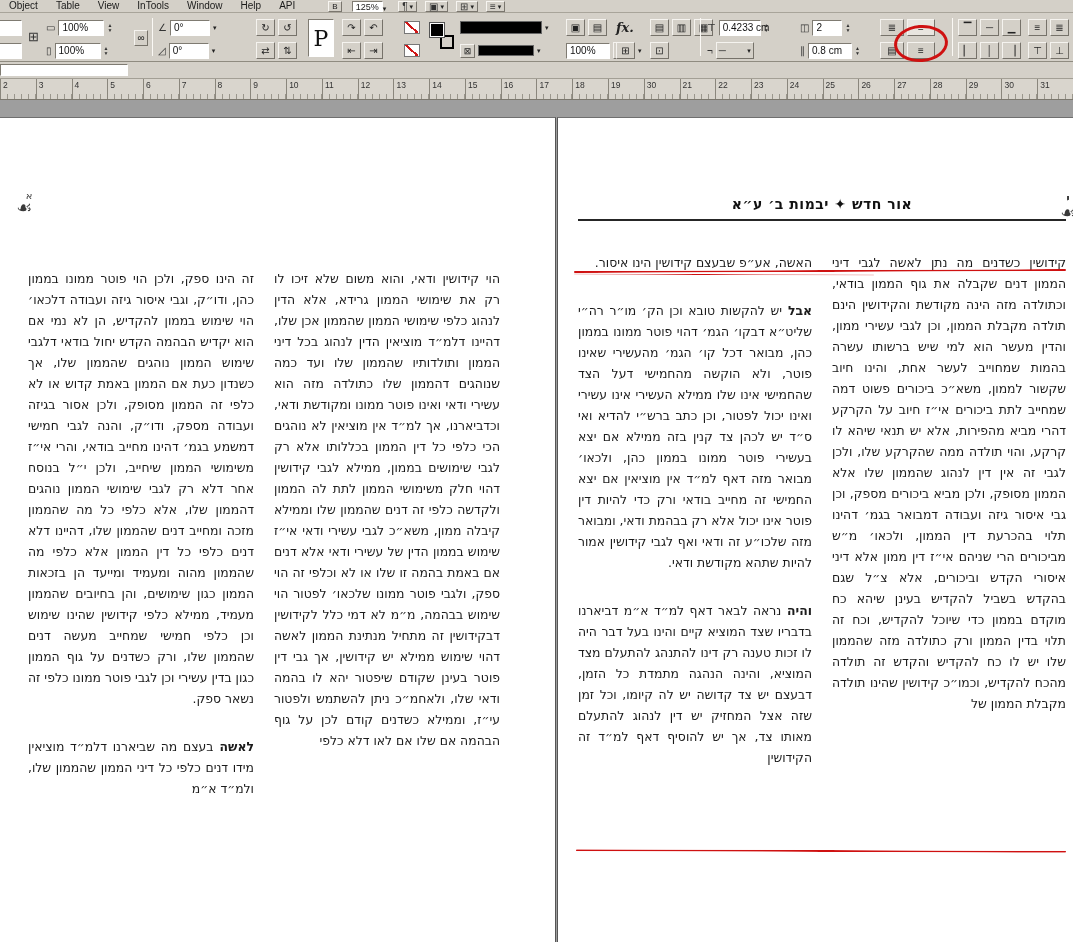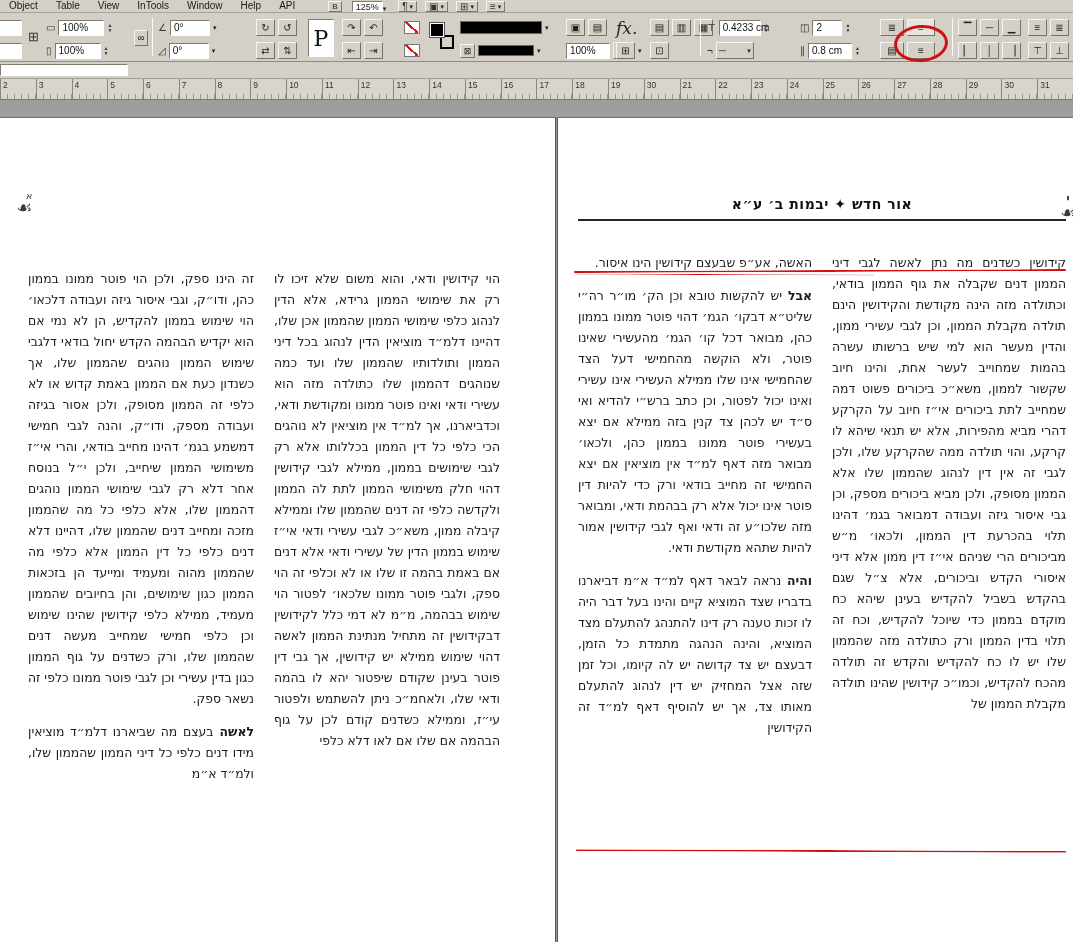--- a/index.html
+++ b/index.html
@@ -21,21 +21,21 @@
   .spin{display:inline-flex;flex-direction:column;justify-content:center;line-height:5px;font-size:5px;color:#333}
   .tb{min-width:19px;height:17px;background:#d4d0c8;border:1px solid;border-color:#f5f3ef #76726a #76726a #f5f3ef;display:inline-flex;align-items:center;justify-content:center;font-size:10px;color:#222;padding:0 2px}
   .icon{font-size:10px;color:#333;line-height:1}
   .sep{position:absolute;top:5px;bottom:5px;width:1px;background:#9b978d;border-right:1px solid #fbf9f5}
   .pbadge{position:absolute;left:308px;top:6px;width:26px;height:38px;background:#fff;border:1px solid;border-color:#7f7b72 #fff #fff #7f7b72;display:flex;align-items:center;justify-content:center;font-family:"DejaVu Serif",serif;font-size:22px;color:#111}
   .nbox{width:16px;height:13px;background:#fff;border:1px solid #777;background-image:linear-gradient(45deg,transparent 44%,#d01616 44%,#d01616 56%,transparent 56%)}
   .swatches{position:absolute;left:430px;top:10px;width:24px;height:26px}
   .swatches .front{position:absolute;left:0;top:0;width:14px;height:14px;background:#000;border:1px solid #fff;outline:1px solid #555}
   .swatches .back{position:absolute;right:0;bottom:0;width:14px;height:14px;background:#d4d0c8;border:2px solid #000}
   .strokebar{height:13px;background:#000;border:1px solid #666}
-  .fx{font-size:17px;font-style:italic;font-weight:normal;color:#222;font-family:"DejaVu Serif",serif}
+  .fx{font-size:13px;font-style:italic;font-weight:bold;color:#222;font-family:"DejaVu Serif",serif}
   .red-circle{position:absolute;left:894px;top:12px;width:54px;height:37px;border:3px solid #cf1111;border-radius:50%;transform:rotate(-4deg);z-index:50;pointer-events:none}
 
   
   .subbar{position:absolute;top:62px;left:0;right:0;height:17px;background:#d4d0c8;border-bottom:1px solid #a39f95;z-index:10}
   .subfld{position:absolute;left:0;top:2px;width:128px;height:12px;background:#fff;border:1px solid;border-color:#7f7b72 #fff #fff #7f7b72}
   .ruler{position:absolute;top:79px;left:0;right:0;height:21px;background:#d9d5cd;border-bottom:1px solid #7c786e;display:flex;z-index:9;overflow:hidden}
   .rcell{width:35.77px;flex:0 0 auto;position:relative;border-left:1px solid #8a867c;height:100%}
   .rcell span{position:absolute;top:1px;left:2px;font-size:8.5px;color:#333}
   .rcell::after{content:"";position:absolute;bottom:0;left:0;right:0;height:5px;background:repeating-linear-gradient(90deg,transparent 0 6px,#9a968c 6px 7px)}
 
@@ -50,21 +50,21 @@
   .corner{position:absolute;font-family:"DejaVu Sans",sans-serif;color:#3a3a3a}
   .corner .mark{font-size:10px;display:block;text-align:center}
   .corner .orn{font-size:18px;display:block;line-height:14px}
   .corner.cl{left:16px;top:72px;width:26px}
   .corner.cr{right:-5px;top:74px;width:20px;text-align:center}
   .tblock{position:absolute;display:flex;gap:20px;direction:rtl;font-family:"DejaVu Sans",sans-serif;font-size:12.4px;line-height:21px;text-align:justify;color:#1b1b1b}
   .page.pleft .tblock{left:28px;width:472px;top:150px;height:620px}
   .page.pright .tblock{left:20px;width:488px;top:134px;height:608px}
   .col{flex:1;overflow:hidden}
   .col p{margin:0}
-  .col p.lead{margin-top:12px}
+  .col p.lead{margin-top:27px}
   .redline{position:absolute;border-top:2.5px solid #cf1111;border-radius:2px;z-index:5}
   .rl-top{left:16px;width:492px;top:152px;transform:rotate(-.25deg)}
   .rl-top2{left:16px;width:300px;top:156px;border-top-width:1.5px;transform:rotate(.2deg)}
   .rl-bottom{left:18px;width:490px;top:732px;transform:rotate(.2deg)}
 </style>
 </head>
 <body>
 
 <div class="menubar">
   <span class="menu-item">Object</span>

